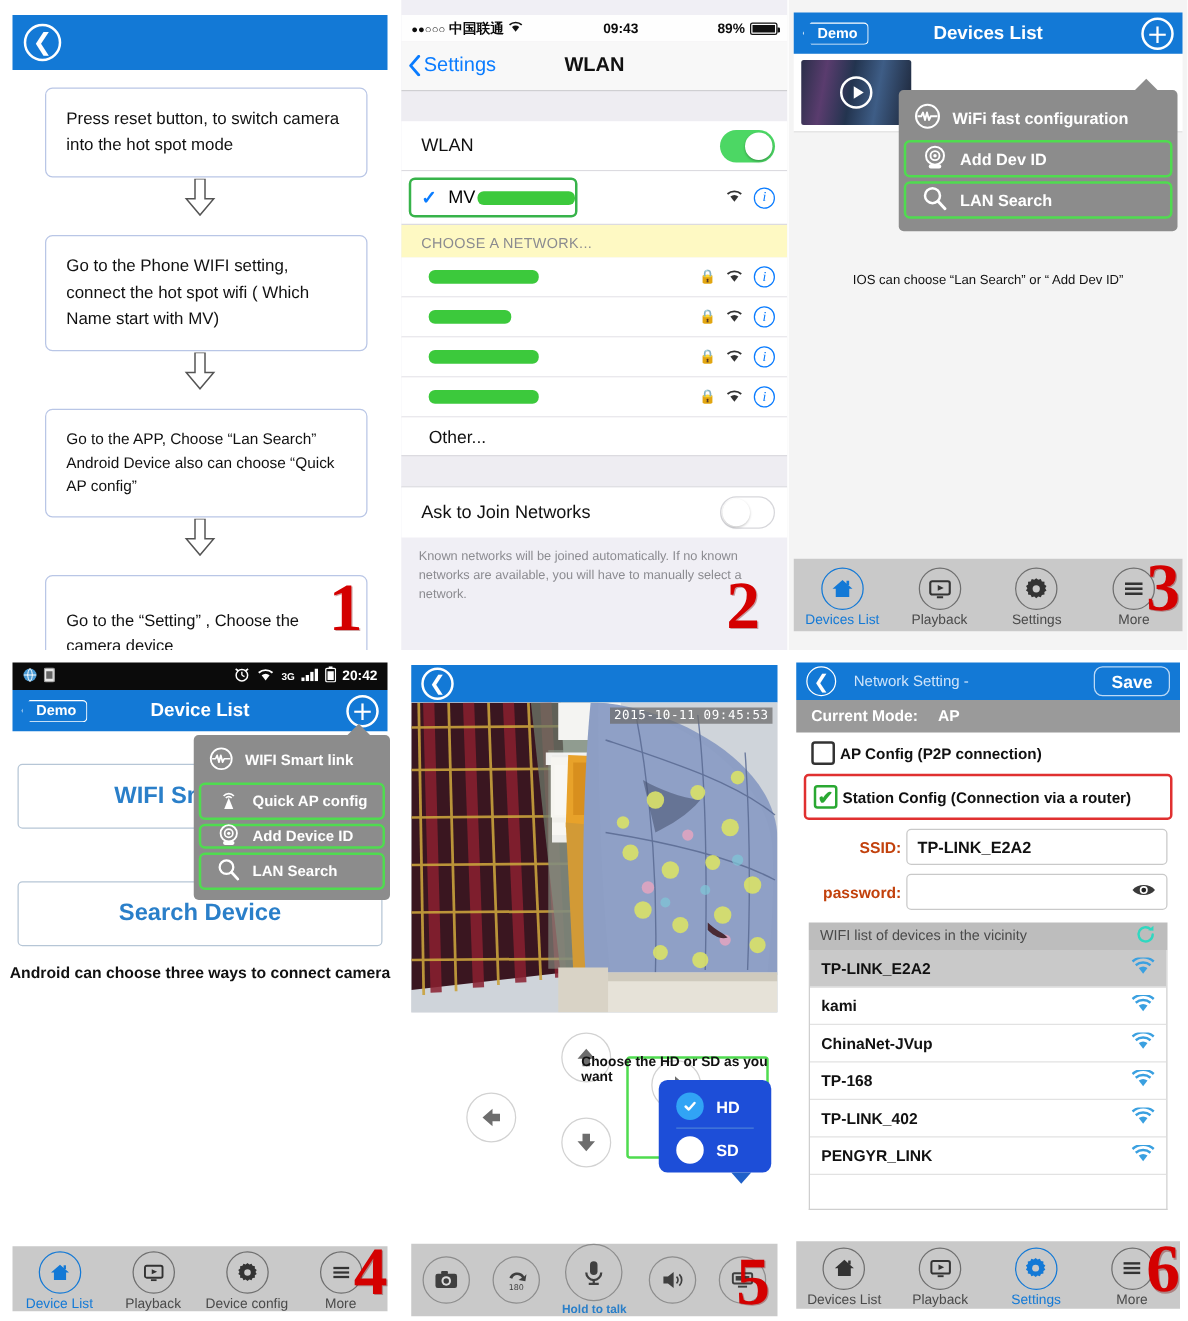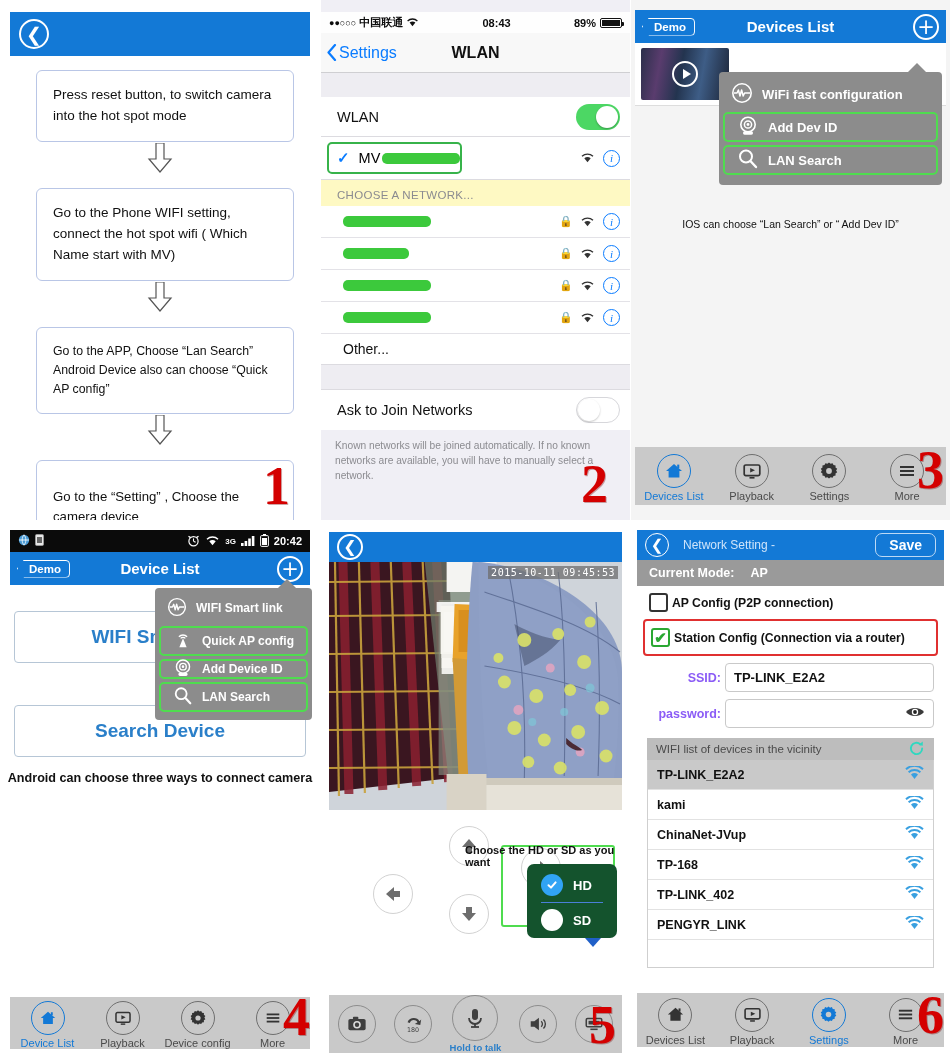--- a/index.html
+++ b/index.html
@@ -180,21 +180,21 @@
   #p5 .video { margin:0 8px; height:248px; position:relative; overflow:hidden;
     background:#cfd4da;}
   #p5 .ts { position:absolute;right:4px;top:4px;background:rgba(110,110,110,.75);color:#fff;
             font-family:"DejaVu Sans Mono", monospace;font-size:10px;padding:1px 3px;letter-spacing:.5px;}
   #p5 .dpad { position:relative; height:170px; margin-top:10px; }
   .rbtn { width:40px;height:40px;border-radius:50%;border:1.5px solid #d2d2d2;background:#fff;
           display:flex;align-items:center;justify-content:center;position:absolute; }
   #p5 .hdsd {
     position:absolute; border:2px solid #4fdc4f; border-radius:3px;
   }
-  #p5 .hdsdbox { background:#14532d;border-radius:7px;position:absolute; }
+  #p5 .hdsdbox { background:#1d4ed8;border-radius:7px;position:absolute; }
   #p5 .hdsdbox:after{content:"";position:absolute;bottom:-9px;right:16px;border-left:8px solid transparent;border-right:8px solid transparent;border-top:9px solid #2060c8;}
   #p5 .hdrow { display:flex;align-items:center;gap:10px;height:34px;padding:0 14px;color:#fff;font-weight:bold;font-size:13px;}
   #p5 .hdrow .mark { width:22px;height:22px;border-radius:50%;background:#fff;display:flex;align-items:center;justify-content:center;}
   #p5 .hdrow.sel .mark { background:#31a4f5;color:#fff; }
   #p5 .hdsep { height:1px;background:#4a7fd8;margin:0 14px; }
   #p5 .choose { position:absolute; font-size:11px;color:#111;font-weight:bold; }
   #p5 .ctrlbar { position:absolute;left:8px;right:8px;bottom:4px;height:58px;background:#c9c9c9;display:flex;align-items:center;justify-content:space-around;}
   #p5 .cb { width:38px;height:38px;border-radius:50%;border:1.5px solid #8d8d8d;display:flex;align-items:center;justify-content:center;}
   #p5 .cbwrap{display:flex;flex-direction:column;align-items:center;}
   #p5 .mic { width:46px;height:46px; }
@@ -204,21 +204,21 @@
   #p6 { background:#fff; border-left:1px solid #fff;}
   #p6 .nbar { height:30px;background:#1379d6;display:flex;align-items:center;padding:0 8px;position:relative;}
   #p6 .nbar .t { color:#cfe4fa;font-size:12px;margin-left:14px; }
   #p6 .save { margin-left:auto;border:1.5px solid #bcd9f5;border-radius:7px;color:#fff;font-weight:bold;font-size:14px;padding:3px 13px;}
   #p6 .modebar { height:26px;background:#9a9a9a;display:flex;align-items:center;padding-left:12px;gap:16px;color:#fff;font-weight:bold;font-size:12.5px;}
   #p6 .cbrow { display:flex;align-items:center;gap:4px;padding:7px 0 7px 12px;font-size:12.2px;font-weight:bold;color:#111;}
   #p6 .box { width:19px;height:19px;border:2px solid #333;border-radius:3px;background:#fff;flex:none;}
   #p6 .box.green { border-color:#2aa832;color:#2aa832;display:flex;align-items:center;justify-content:center;font-size:15px;font-weight:bold;}
   #p6 .hlrow { border:2px solid #e03030;border-radius:4px;margin:0 6px; }
   #p6 .frow { display:flex;align-items:center;margin:7px 10px 0 10px; }
-  #p6 .flabel { font-size:12.5px;font-weight:bold;color:#8b5cf6;width:78px;text-align:right;padding-right:4px;flex:none;}
+  #p6 .flabel { font-size:12.5px;font-weight:bold;color:#c2410c;width:78px;text-align:right;padding-right:4px;flex:none;}
   #p6 .finput { flex:1;height:29px;border:1px solid #c9c9c9;border-radius:4px;background:#fff;display:flex;align-items:center;padding:0 8px;font-size:13px;font-weight:bold;color:#111;}
   #p6 .listhdr { margin:10px 10px 0 10px;background:#bdbdbd;height:22px;display:flex;align-items:center;padding:0 9px;font-size:11.5px;color:#4a4a4a;}
   #p6 .listbox { margin:0 10px;border:1px solid #cfcfcf;border-top:none;height:208px;background:#fff;overflow:hidden;}
   #p6 .wrow { height:30px;display:flex;align-items:center;padding:0 9px;border-bottom:1px solid #e2e2e2;font-size:12.5px;font-weight:bold;color:#111;}
   #p6 .wrow.sel { background:#c9c9c9; }
   #p6 .wrow .sp{flex:1;}
 </style>
 </head>
 <body>
 
@@ -271,21 +271,21 @@
         <div class="sb-left">
           <span class="sb-dots">●●○○○</span>
           <span style="font-size:11px;">中国联通</span>
           <span>
             <svg width="13" height="10" viewBox="0 0 13 10">
                 <path d="M6.5 9.3 L3.6 5.6 A4.6 4.6 0 0 1 9.4 5.6 Z" fill="#111"></path>
                 <path d="M1.6 3.9 A7.2 7.2 0 0 1 11.4 3.9" stroke="#111" stroke-width="1.3" fill="none"></path>
               </svg>
           </span>
         </div>
-        <div class="sb-mid">08:43</div>
+        <div class="sb-mid">09:43</div>
         <div class="sb-right">
           <span>89%</span>
           <span class="batt">
               <i></i>
             </span>
         </div>
       </div>
 
       <div class="navbar">
         <div class="navback">

